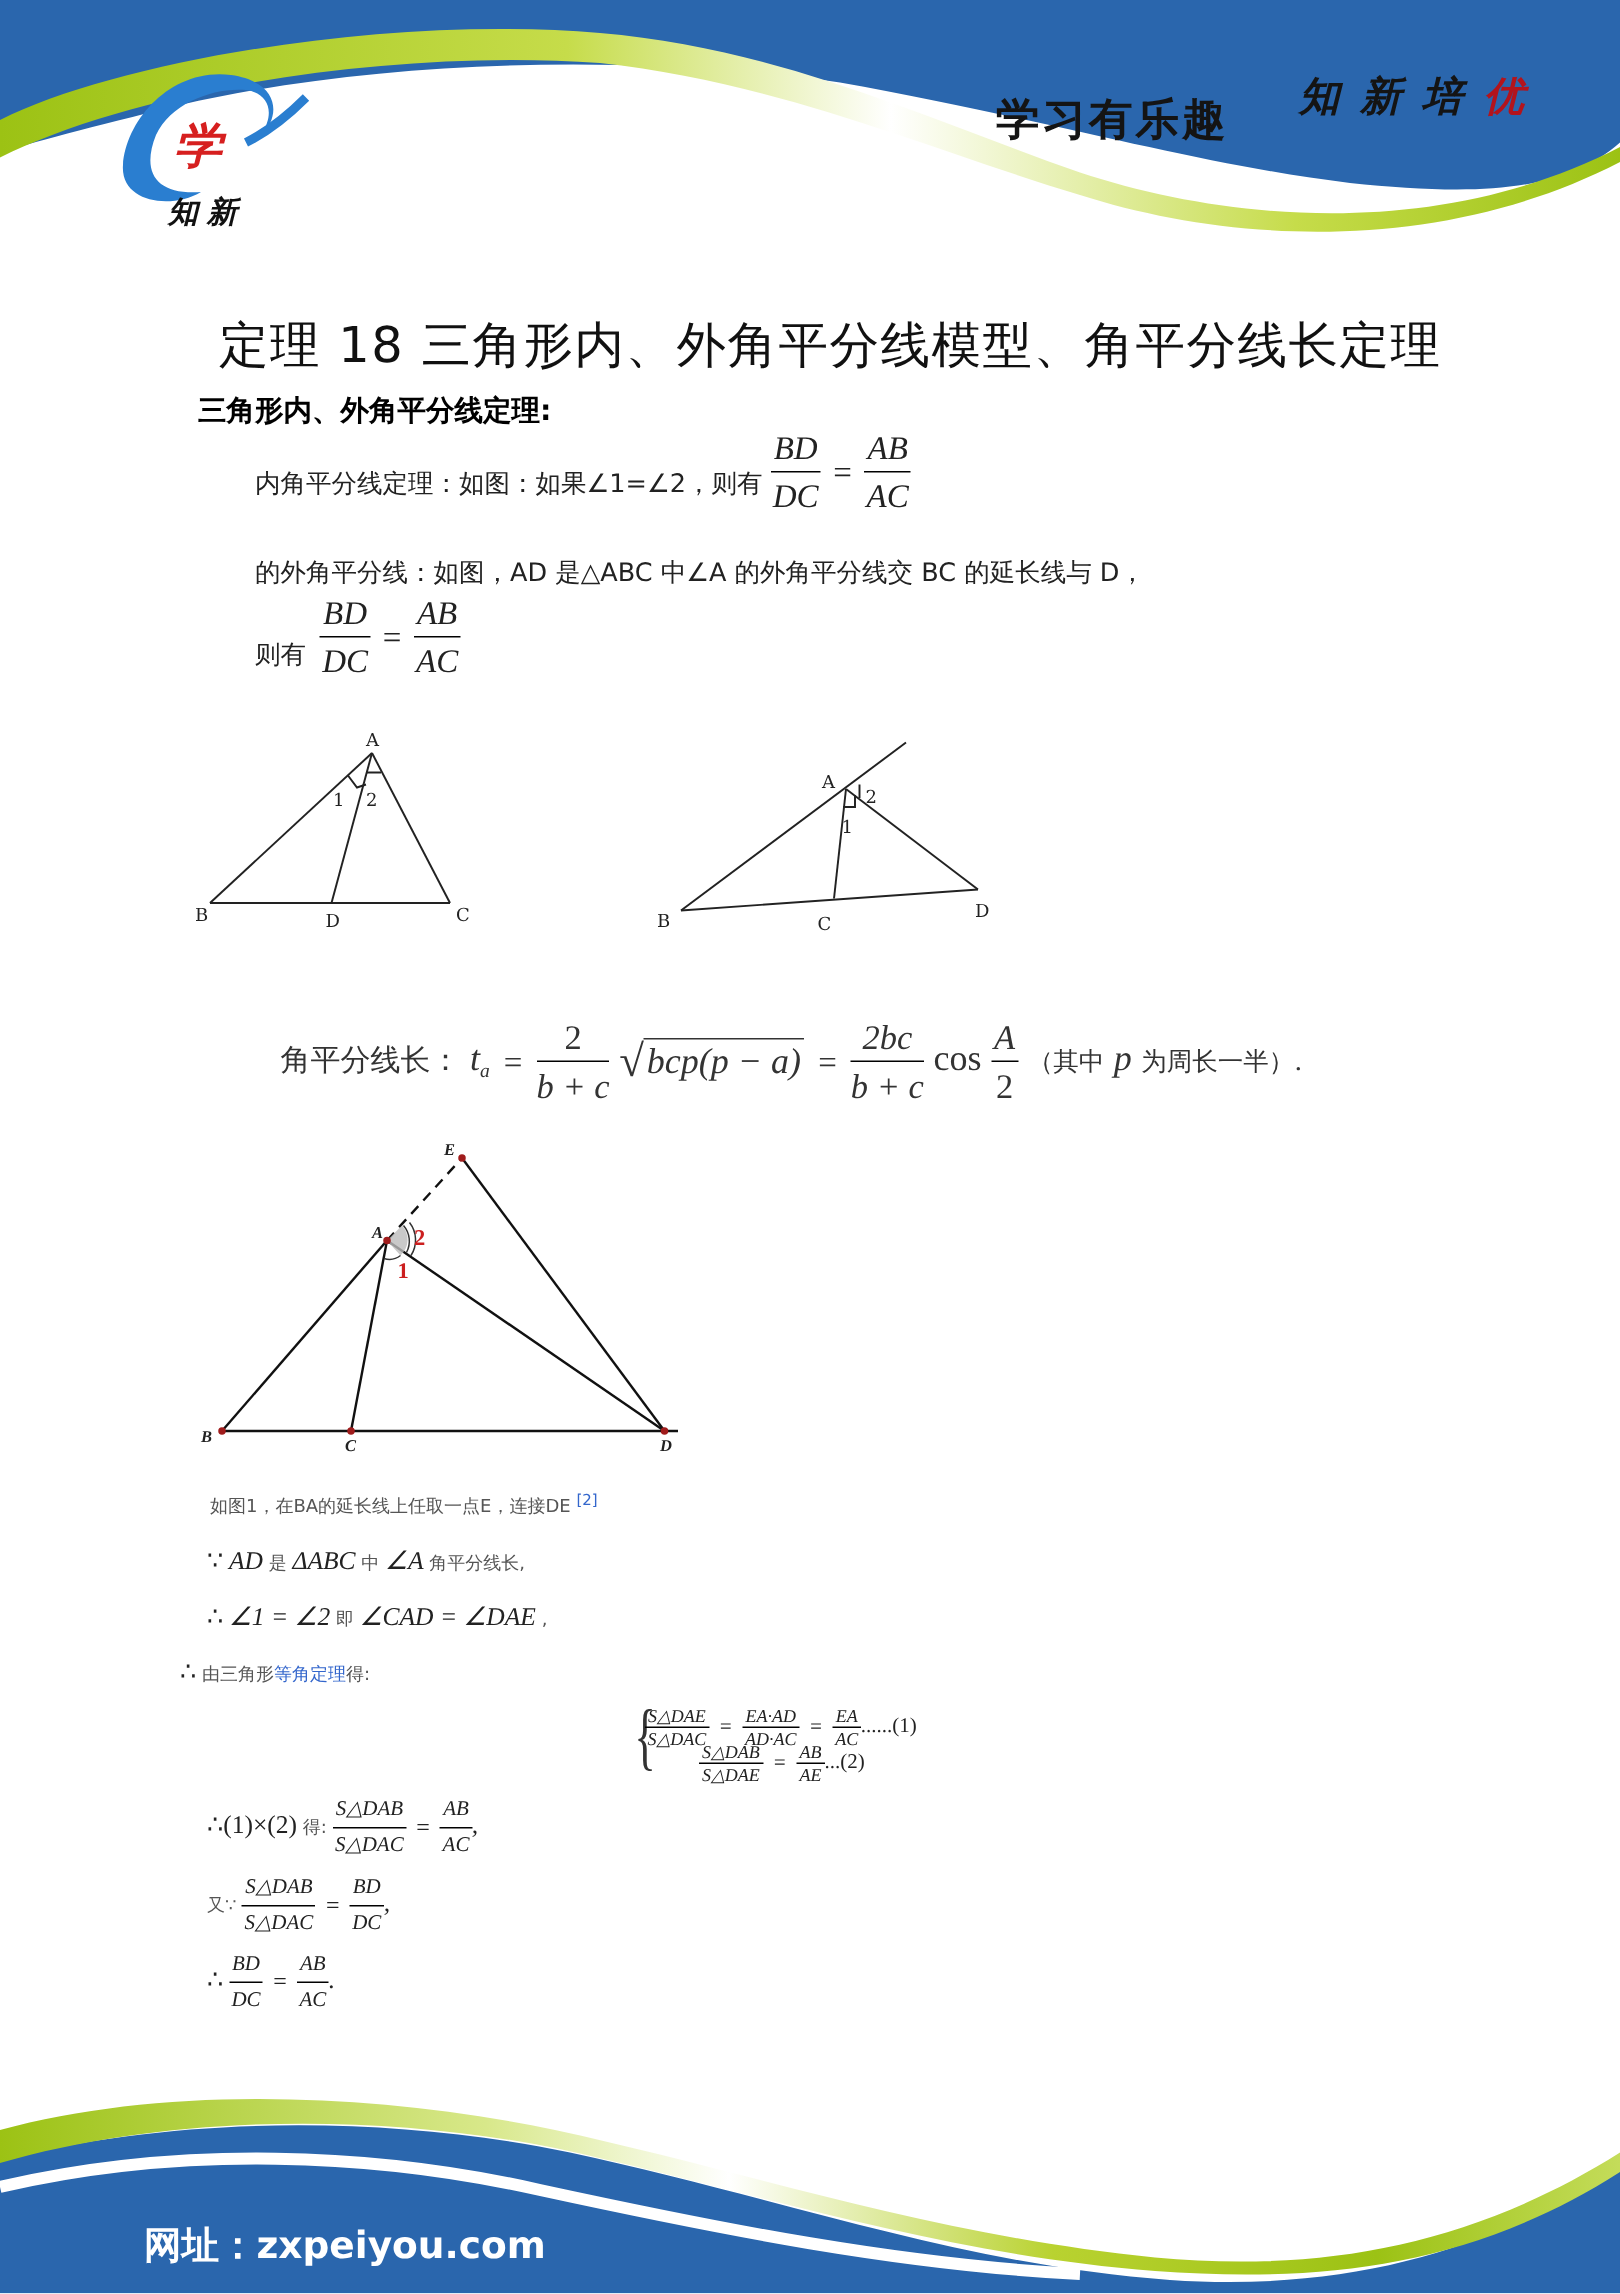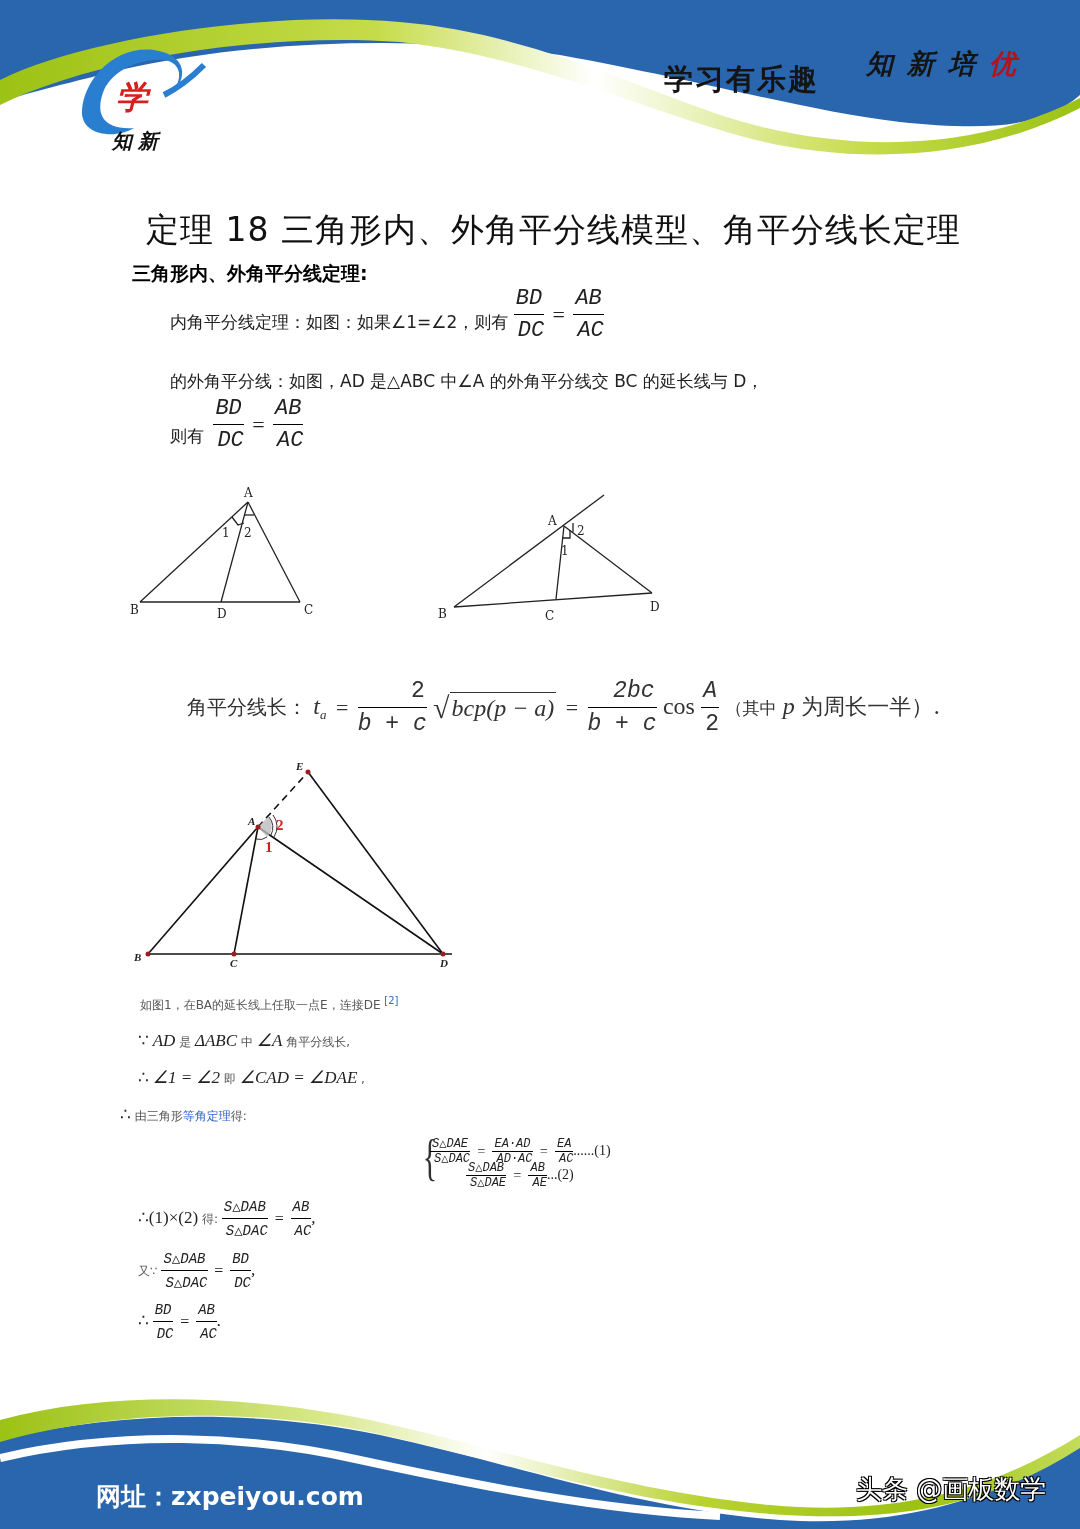--- a/index.html
+++ b/index.html
@@ -15,21 +15,21 @@
   .slogan-1 { left: 616px; top: 60px; margin-left: 48px; }
   .slogan-2 { left: 866px; top: 46px; font-size: 27px; letter-spacing: 14px; font-style: italic; }
   .slogan-2 .red { color: #b3141c; }
 
   .logo-text { position: absolute; left: 112px; top: 128px; font-size: 20px; font-weight: bold; font-style: italic; color: #111; letter-spacing: 6px; }
 
   .title { position: absolute; left: 146px; top: 208px; font-size: 33px; font-family: "DejaVu Sans", sans-serif; color: #111; letter-spacing: 1px; white-space: nowrap; }
   .subtitle { position: absolute; left: 132px; top: 261px; font-size: 19px; font-weight: bold; font-family: "DejaVu Sans", sans-serif; color: #000; }
 
   .para { position: absolute; font-size: 17px; font-family: "DejaVu Sans", sans-serif; color: #222; white-space: nowrap; }
-  .frac { display: inline-block; vertical-align: middle; text-align: right; font-family: Liberation Mono, monospace; font-style: italic; font-size: 22px; line-height: 1; }
+  .frac { display: inline-block; vertical-align: middle; text-align: center; font-family: Liberation Serif, serif; font-style: italic; font-size: 22px; line-height: 1; }
   .frac .num { display: block; border-bottom: 1px solid #000; padding: 0 2px 4px; }
   .frac .den { display: block; padding-top: 5px; }
   .eq { font-family: "Liberation Serif", serif; font-size: 22px; vertical-align: middle; margin: 0 3px; }
 
   .fig { position: absolute; }
 
   .formula-line { position: absolute; left: 146px; top: 680px; font-size: 20px; font-family: "DejaVu Serif", serif; color: #333; white-space: nowrap; margin-left: 41px; }
   .formula-line .m { font-family: "Liberation Serif", serif; font-style: italic; font-size: 24px; }
   .formula-line .frac { font-size: 23px; }
   .formula-line .up { font-style: normal; }
@@ -145,21 +145,21 @@
   <span class="m">t</span><sub class="m" style="font-size:13px;">a</sub>
   <span class="eq">=</span>
   <span class="frac"><span class="num up">2</span><span class="den">b + c</span></span>
   <span class="sqrt"><span class="rad">√</span><span class="under">bcp(p − a)</span></span>
   <span class="eq">=</span>
   <span class="frac"><span class="num">2bc</span><span class="den">b + c</span></span>
   <span class="m up" style="font-style:normal;">cos</span>
   <span class="frac"><span class="num">A</span><span class="den up" style="font-style:normal;">2</span></span>
   <span style="font-size:17px;">（其中</span>
   <span class="m">p</span>
-  <span style="font-size:22px;">为周长一半）.</span>
+  <span style="font-size:17px;">为周长一半）.</span>
 </div>
 
 <svg class="fig" style="left:130px; top:755px;" width="330" height="220" viewBox="0 0 330 220">
   <g stroke="#111" stroke-width="1.6" fill="none">
     <line x1="18" y1="199" x2="128" y2="72"></line>
     <line x1="128" y1="72" x2="104" y2="199"></line>
     <line x1="128" y1="72" x2="313" y2="199"></line>
     <line x1="178" y1="17" x2="313" y2="199"></line>
     <line x1="18" y1="199" x2="322" y2="199"></line>
     <line x1="128" y1="72" x2="178" y2="17" stroke-dasharray="7,5"></line>
@@ -264,14 +264,13 @@
         <stop offset="0.65" stop-color="#b9d230"></stop>
         <stop offset="0.85" stop-color="#9cc214"></stop>
         <stop offset="1" stop-color="#c4dc5a"></stop>
       </linearGradient>
     </defs>
     <path d="M0,60 C120,30 260,30 380,55 C520,85 640,130 780,140 C900,148 1000,120 1080,60 V149 H0 Z" fill="#2a66ad"></path>
     <path d="M0,40 C110,10 250,15 370,40 C500,68 620,110 770,125 C880,135 980,118 1080,55 L1080,68 C980,132 880,142 770,134 C620,122 500,80 370,52 C250,28 110,30 0,62 Z" fill="url(#gBot)"></path>
     <path d="M0,78 C120,50 250,55 360,80 C480,106 600,130 720,136" stroke="#ffffff" stroke-width="8" fill="none"></path>
   </svg>
   <div class="footer-url" style="top:100px;margin-left:48px;">网址：zxpeiyou.com</div>
-  <div class="watermark" style="top:92px;">头条 @画板数学</div>
 </div>
 
 </body></html>

